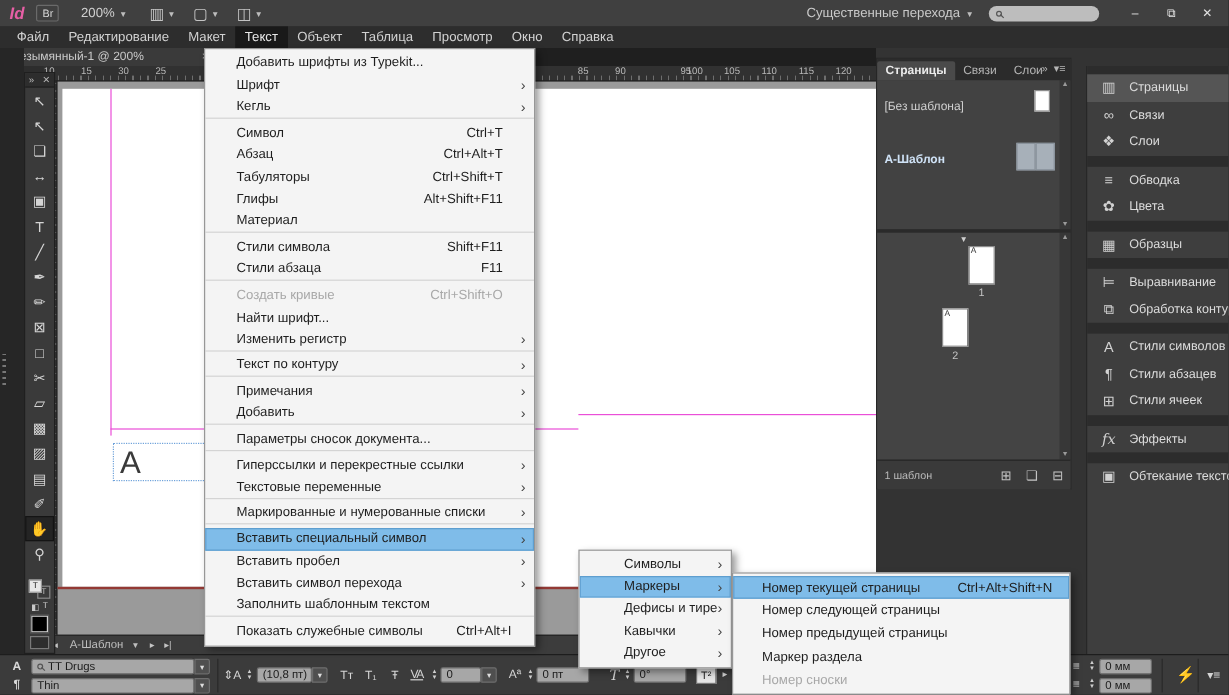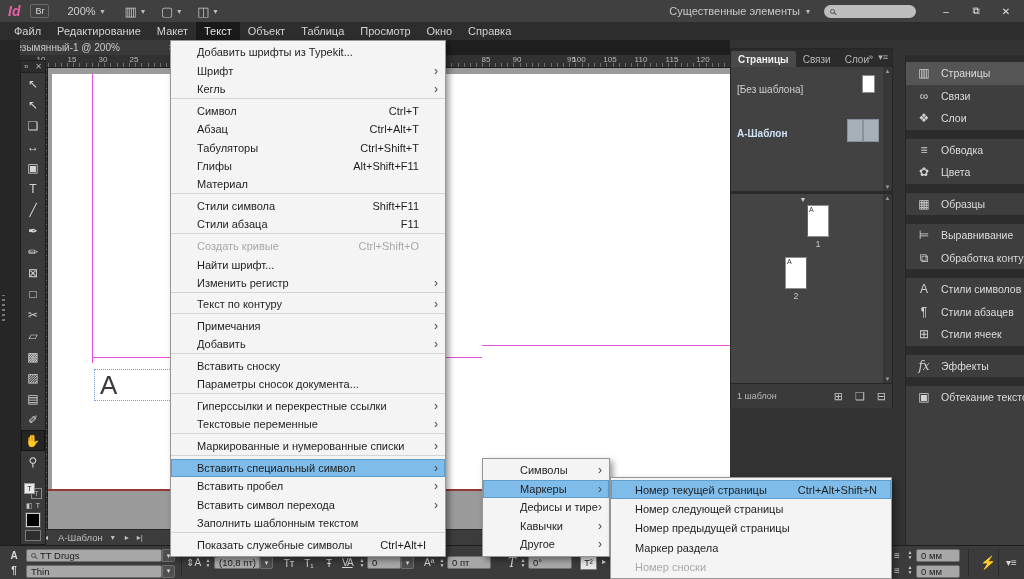--- a/index.html
+++ b/index.html
@@ -174,21 +174,21 @@
     </span>
     <span class="tb-icon-btn">
       <span>▢</span>
       <span class="dd">▾</span>
     </span>
     <span class="tb-icon-btn">
       <span>◫</span>
       <span class="dd">▾</span>
     </span>
     <span class="workspace">
-      <span>Существенные элементы</span>
+      <span>Существенные перехода</span>
       <span class="dd">▾</span>
     </span>
     <span class="search-box">
       <span class="mag"></span>
     </span>
     <span class="win-controls">
       <span class="win-btn">–</span>
       <span class="win-btn">⧉</span>
       <span class="win-btn">✕</span>
     </span>
@@ -629,25 +629,20 @@
       <div class="menu-item submenu">
         <span>Примечания</span>
         <span class="mi-shortcut"></span>
         <span class="mi-arrow">›</span>
       </div>
       <div class="menu-item submenu sep">
         <span>Добавить</span>
         <span class="mi-shortcut"></span>
         <span class="mi-arrow">›</span>
       </div>
-      <div class="menu-item">
-        <span>Вставить сноску</span>
-        <span class="mi-shortcut"></span>
-
-      </div>
       <div class="menu-item sep">
         <span>Параметры сносок документа...</span>
         <span class="mi-shortcut"></span>
 
       </div>
       <div class="menu-item submenu">
         <span>Гиперссылки и перекрестные ссылки</span>
         <span class="mi-shortcut"></span>
         <span class="mi-arrow">›</span>
       </div>

